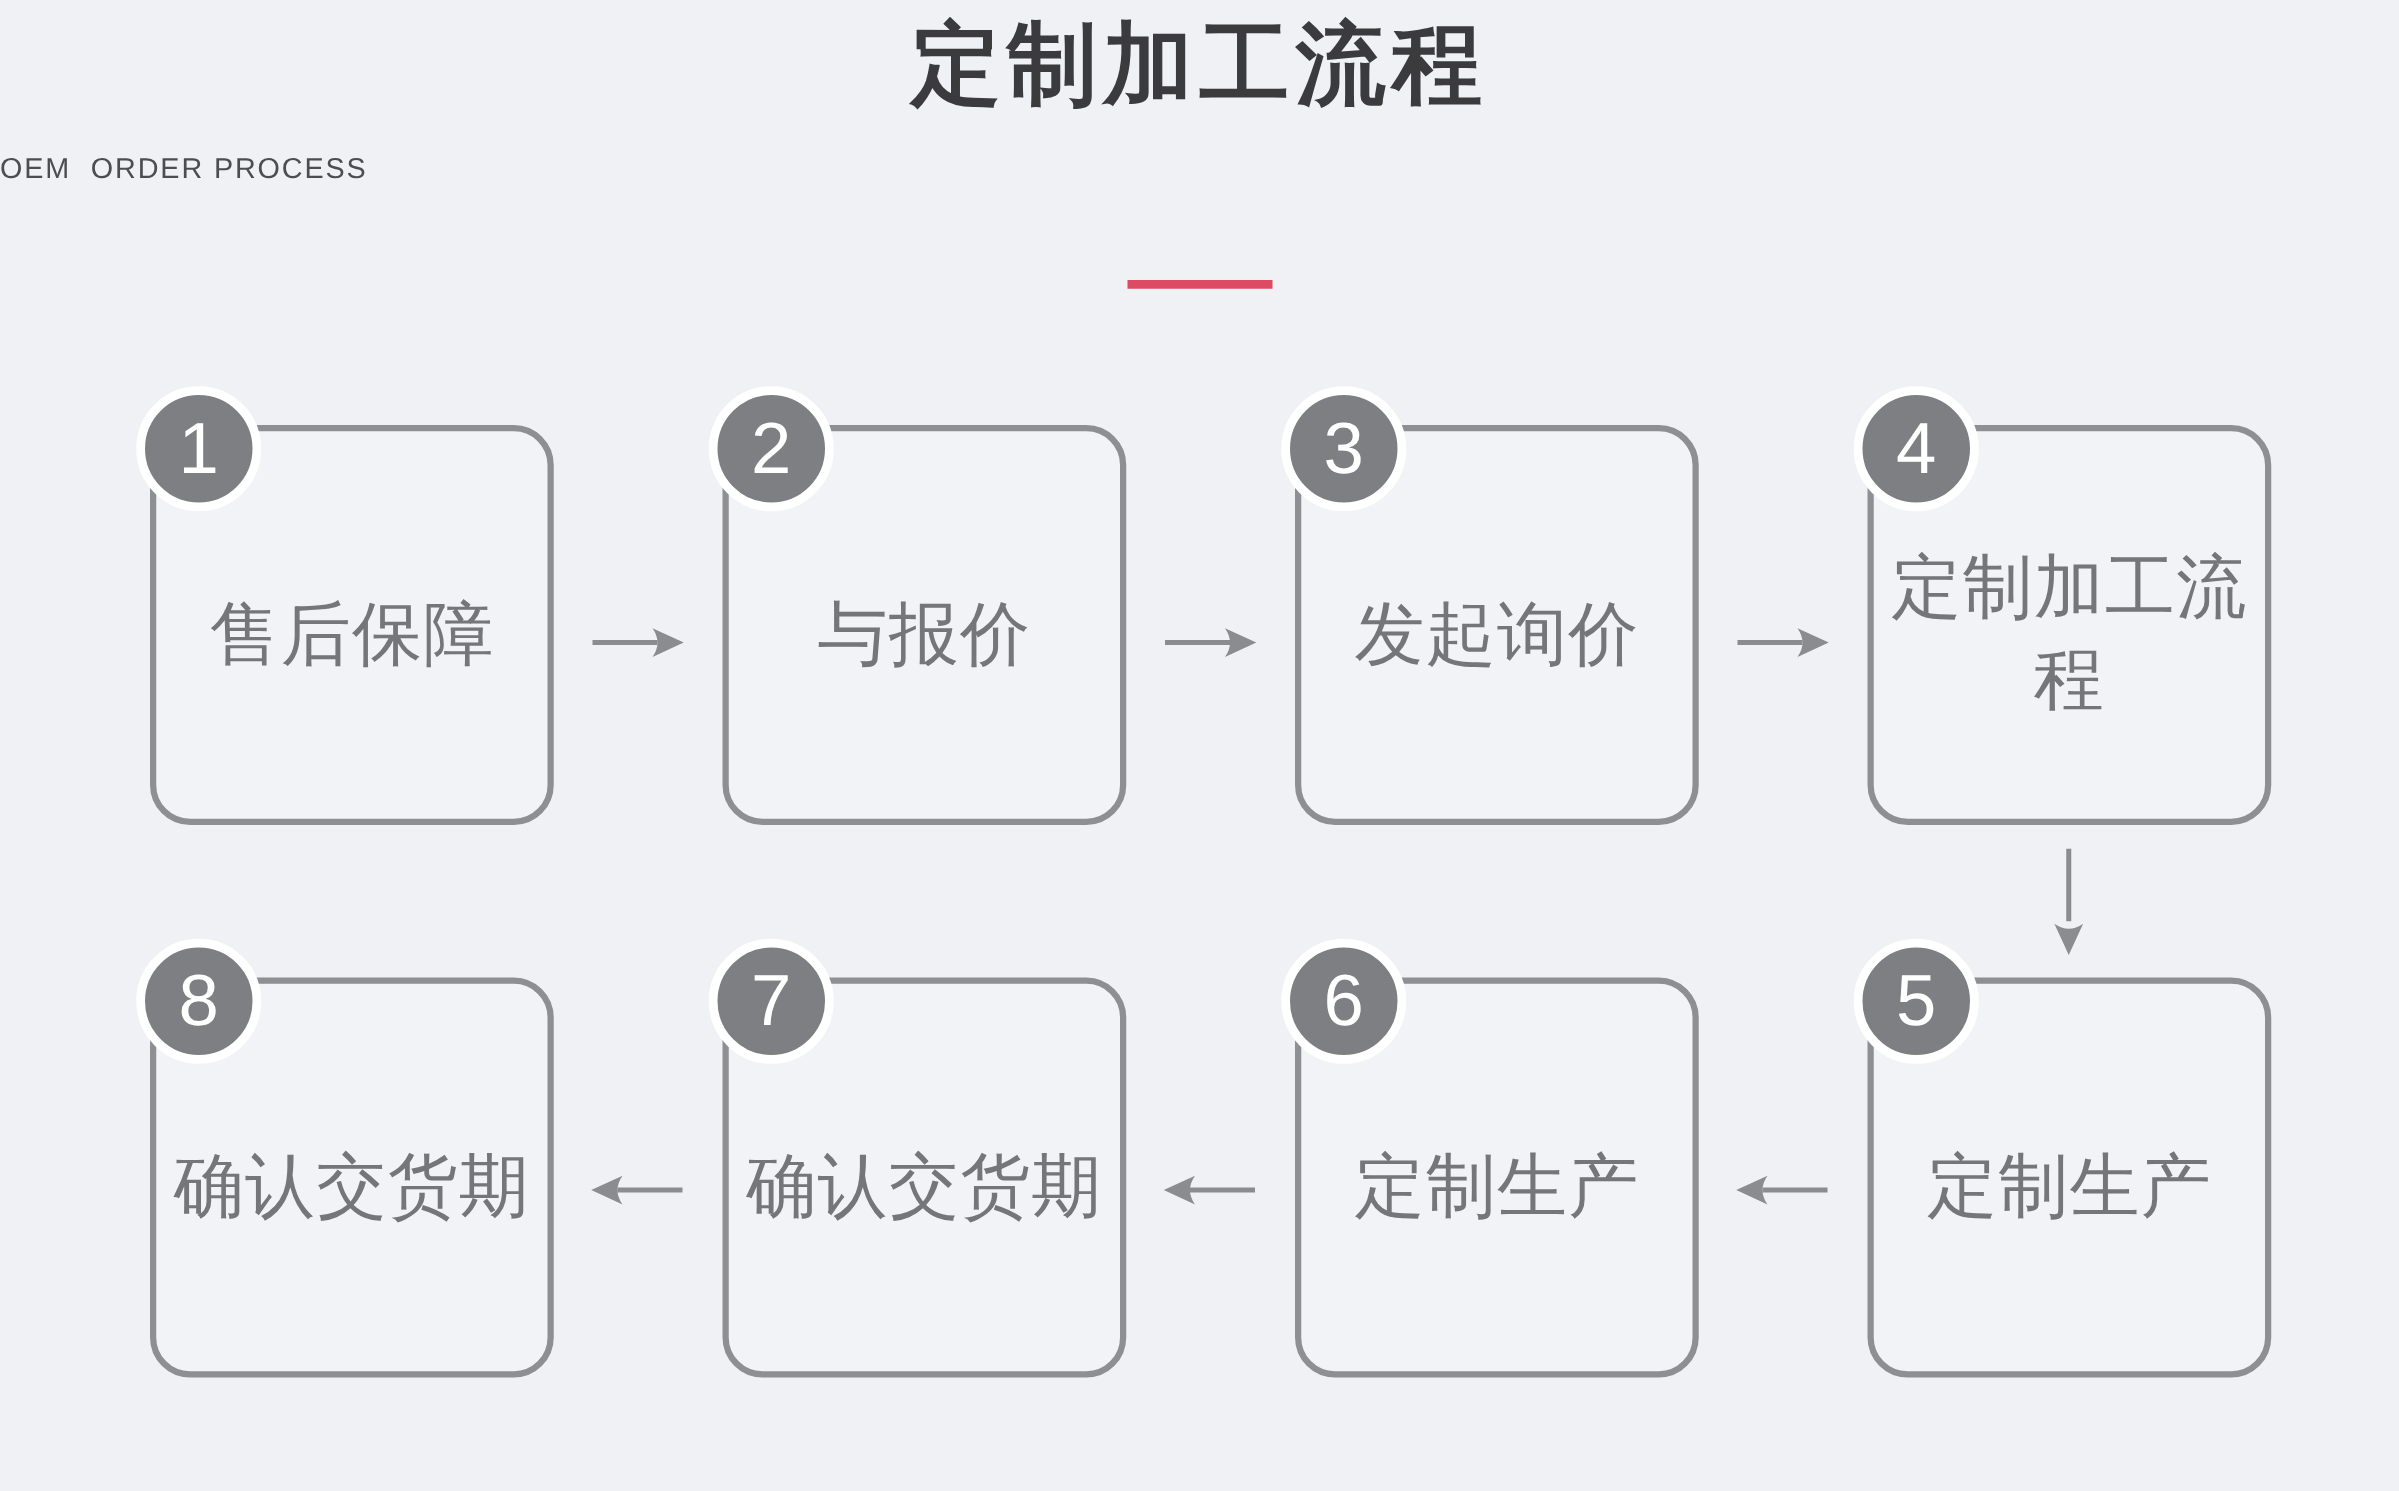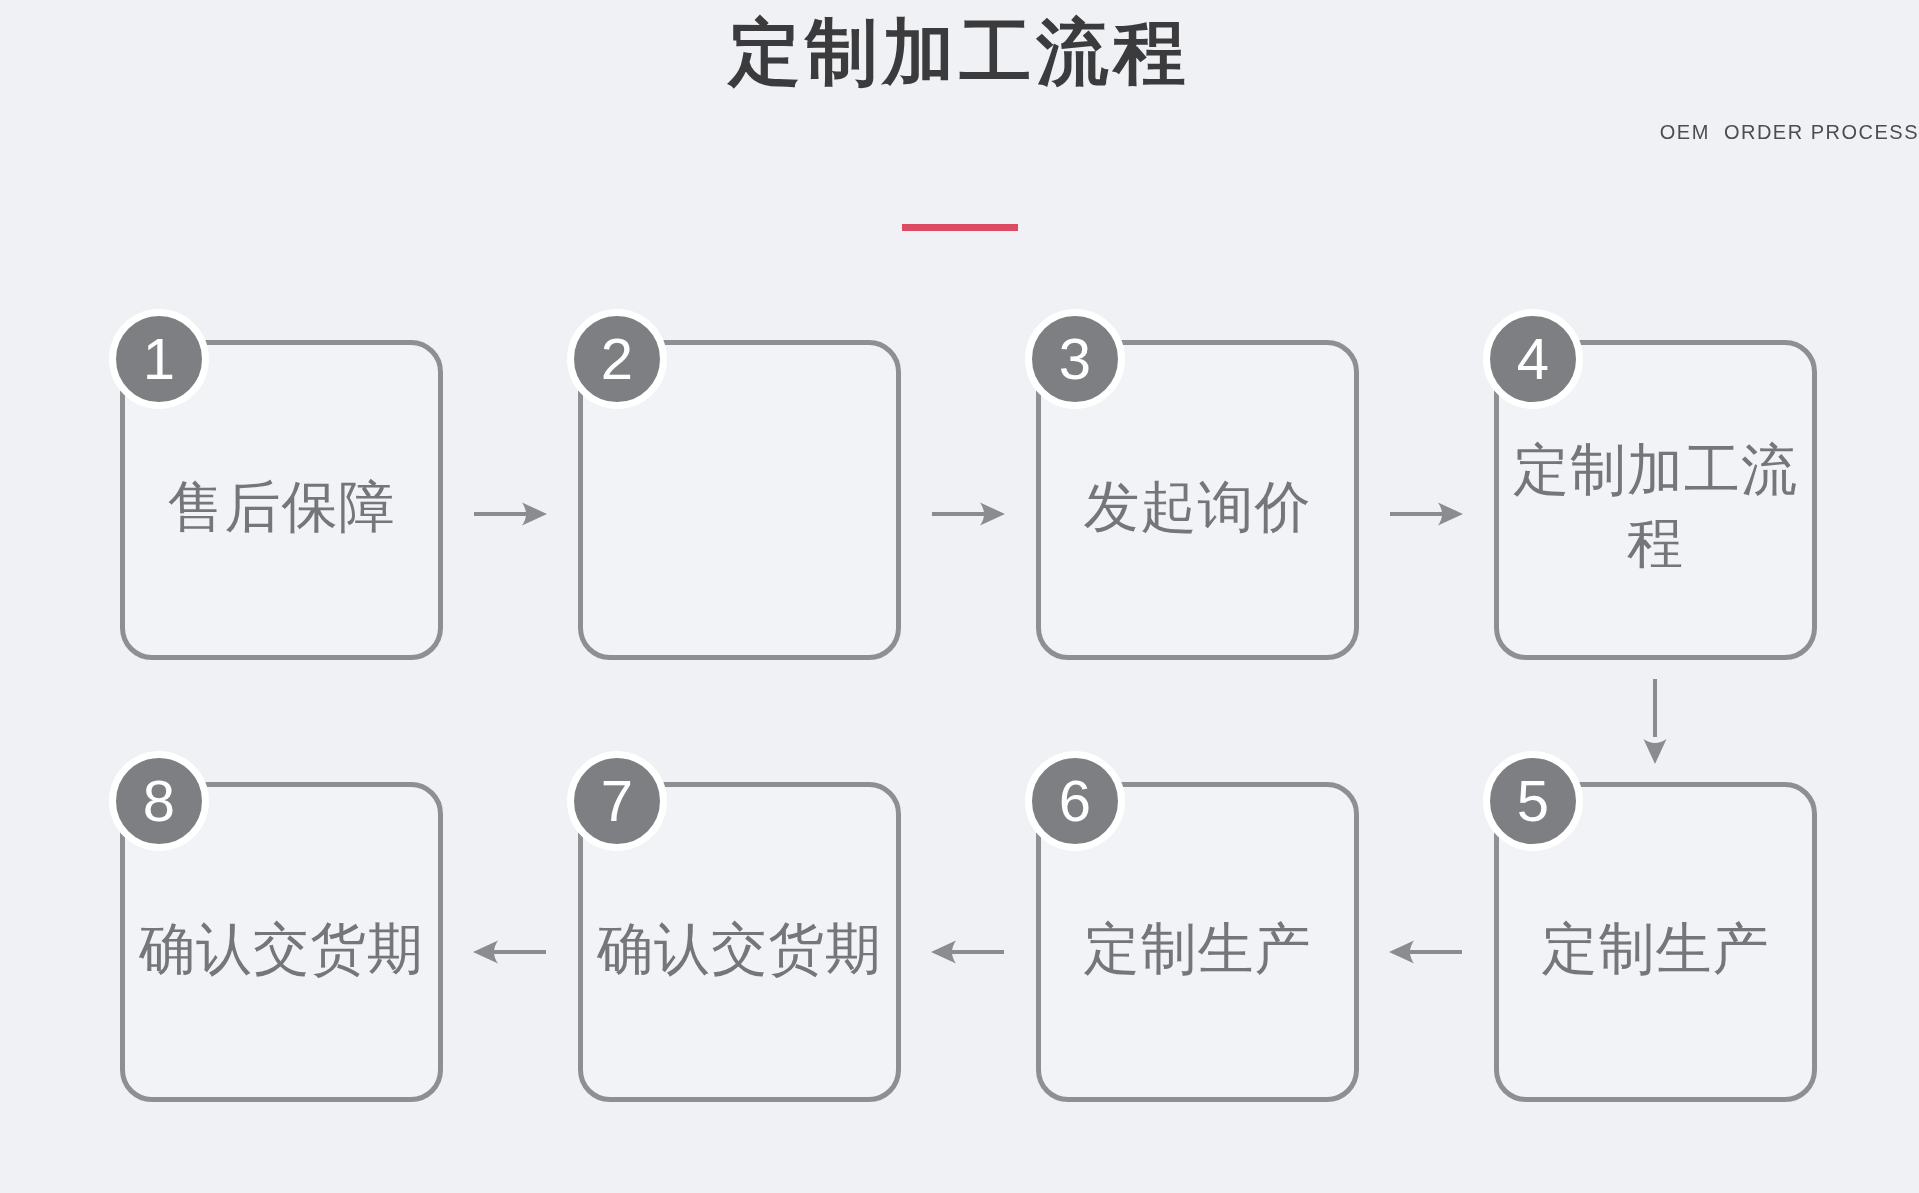--- a/index.html
+++ b/index.html
@@ -27,22 +27,22 @@
     line-height: 1.08;
     font-weight: bold;
     letter-spacing: 5px;
     color: var(--title, #3b3b3d);
   }
   .subtitle {
     position: absolute;
     top: 121px;
     left: 0;
     right: 0;
-    text-align: right;
-    font-size: 20px;
+    text-align: left;
+    font-size: 23px;
     letter-spacing: 1.5px;
     color: var(--subtitle, #4c4d51);
     white-space: pre;
   }
   .underline {
     position: absolute;
     top: 224px;
     left: 50%;
     transform: translateX(-50%);
     width: 116px;
@@ -131,20 +131,21 @@
       <span class="ln">售后保障</span>
       <span class="ln"></span>
     </div>
   </div>
 
   <div class="step c1 r0">
     <div class="badge">
       <span class="num">2</span>
     </div>
     <div class="label">
+      <span class="ln">与报价</span>
     </div>
   </div>
 
   <div class="step c2 r0">
     <div class="badge">
       <span class="num">3</span>
     </div>
     <div class="label">
       <span class="ln">发起询价</span>
       <span class="ln"></span>

